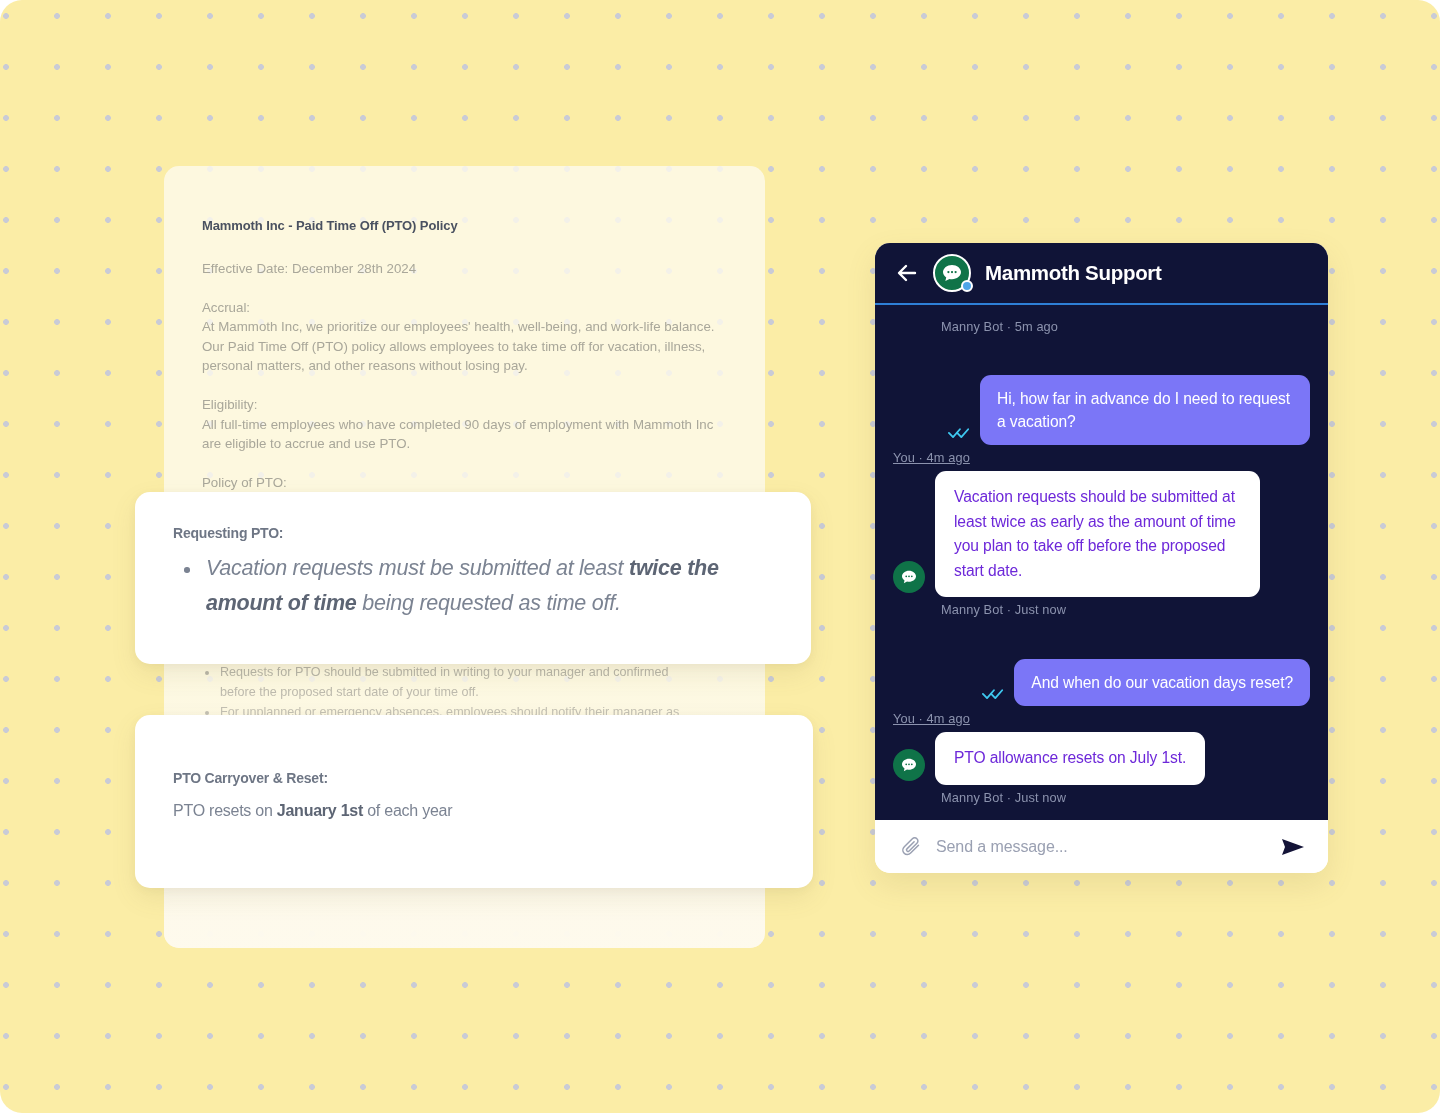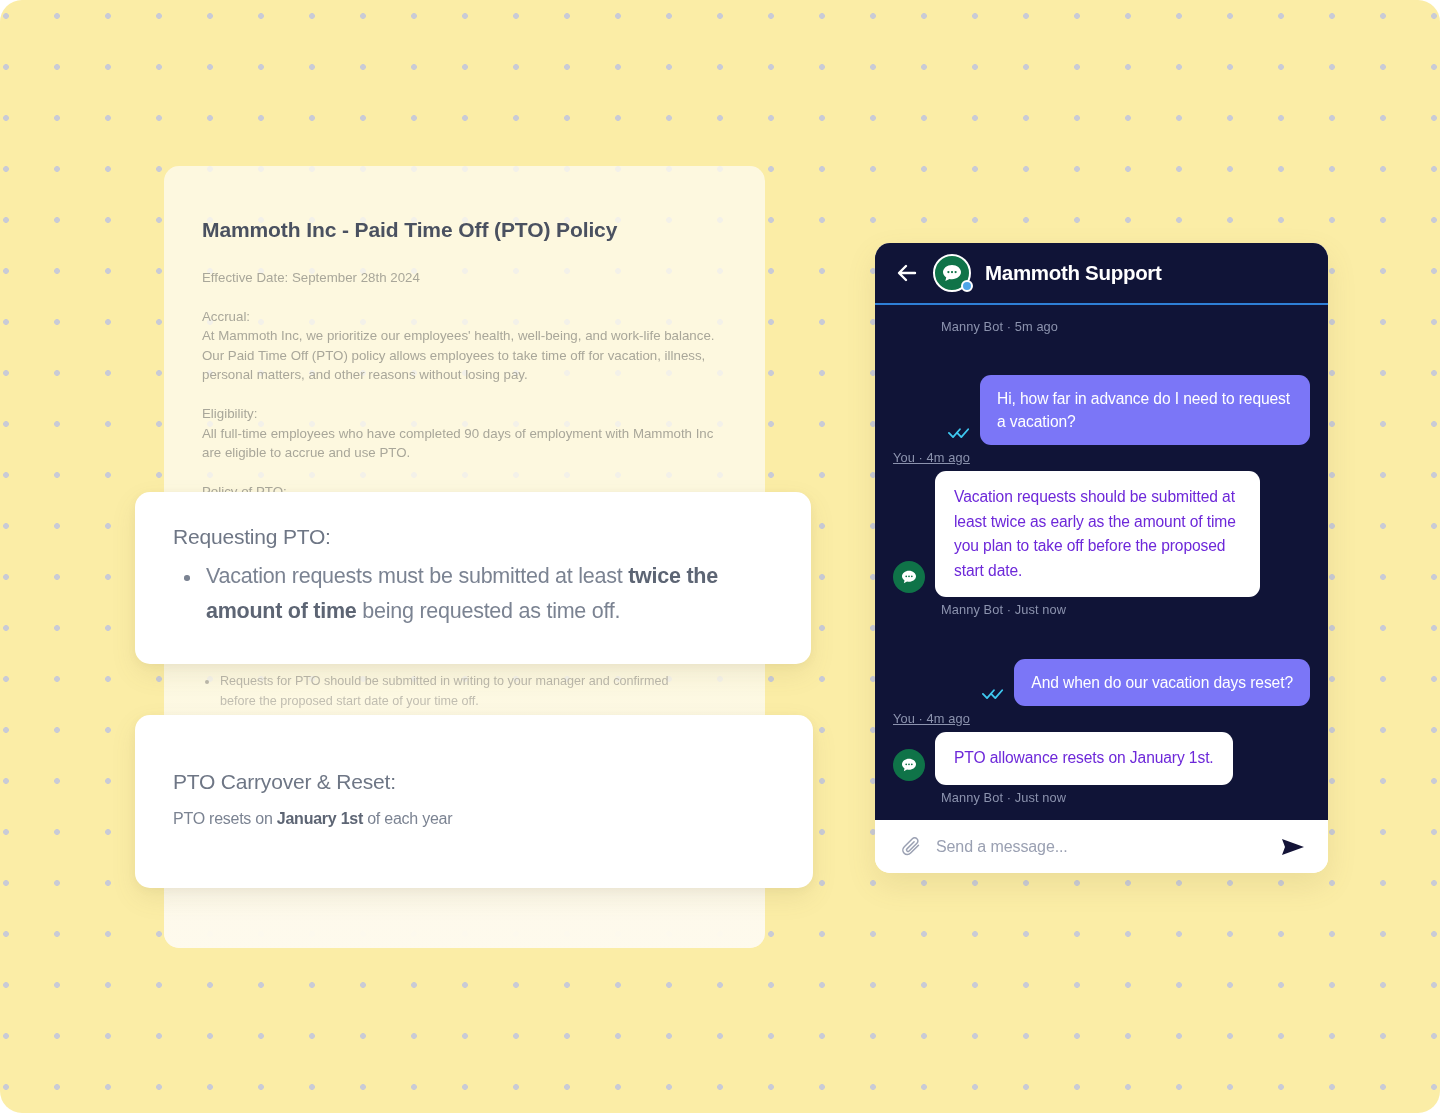--- a/index.html
+++ b/index.html
@@ -43,21 +43,21 @@
   }
   #doc-card .fade {
     position: absolute;
     left: 0; right: 0; bottom: 0;
     height: 300px;
     background: linear-gradient(to bottom, rgba(254,250,238,0) 0%, rgba(254,250,238,0.55) 45%, rgba(254,250,238,0.92) 100%);
     pointer-events: none;
   }
 
   .doc-title {
-    font-size: 21px;
+    font-size: 13px;
     font-weight: bold;
     color: #4a5160;
     letter-spacing: -0.1px;
     margin-bottom: 26px;
   }
   .doc-p {
     font-size: 13.3px;
     line-height: 19.6px;
     color: #a9a79a;
     margin-bottom: 19px;
@@ -98,33 +98,34 @@
     width: 676px; height: 172px;
     padding: 33px 40px 0 38px;
   }
   #card-carryover {
     left: 135px; top: 715px;
     width: 678px; height: 173px;
     padding: 55px 40px 0 38px;
   }
 
   .hl-heading {
-    font-size: 21px;
-    font-weight: normal;
+    font-size: 14px;
+    font-weight: bold;
     color: #6e7685;
     letter-spacing: -0.2px;
     margin-bottom: 10px;
   }
   .hl-bullet {
     position: relative;
     padding-left: 33px;
     font-size: 21.5px;
     line-height: 35px;
     color: #7b8392;
     letter-spacing: -0.25px;
+    font-style: italic;
   }
   .hl-bullet::before {
     content: "";
     position: absolute;
     left: 11px; top: 16px;
     width: 5.5px; height: 5.5px;
     border-radius: 50%;
     background: #7b8392;
   }
   .hl-bullet b, .hl-line b { color: #5d6574; font-weight: bold; }
@@ -272,21 +273,21 @@
 </head>
 <body>
 
 <div id="stage">
 
   <div id="dot-grid"></div>
 
   <div id="doc-card">
     <div class="doc-title">Mammoth Inc - Paid Time Off (PTO) Policy</div>
 
-    <div class="doc-p">Effective Date: September 28th 2024</div>
+    <div class="doc-p">Effective Date: December 28th 2024</div>
 
     <div class="doc-p tight">Accrual:</div>
     <div class="doc-p">At Mammoth Inc, we prioritize our employees' health, well-being, and work-life balance. Our Paid Time Off (PTO) policy allows employees to take time off for vacation, illness, personal matters, and other reasons without losing pay.</div>
 
     <div class="doc-p tight">Eligibility:</div>
     <div class="doc-p">All full-time employees who have completed 90 days of employment with Mammoth Inc are eligible to accrue and use PTO.</div>
 
     <div class="doc-p">Policy of PTO:</div>
 
     <div style="height:150px"></div>
@@ -373,21 +374,21 @@
       <div class="msg-group">
         <div class="row in">
           <div class="bot-avatar">
             <svg class="bub" viewBox="0 0 22 20">
               <path d="M11 1 C5.5 1 1 4.6 1 9 C1 11.4 2.4 13.6 4.6 15 L3.6 19 L8.2 16.6 C9.1 16.8 10 16.9 11 16.9 C16.5 16.9 21 13.4 21 9 C21 4.6 16.5 1 11 1 Z" fill="#ffffff"></path>
               <circle cx="7" cy="9" r="1.25" fill="#0f7348"></circle>
               <circle cx="11" cy="9" r="1.25" fill="#0f7348"></circle>
               <circle cx="15" cy="9" r="1.25" fill="#0f7348"></circle>
             </svg>
           </div>
-          <div class="bubble-in">PTO allowance resets on January 1st.</div>
+          <div class="bubble-in">PTO allowance resets on July 1st.</div>
         </div>
         <div class="meta left">Manny Bot · Just now</div>
       </div>
 
     </div>
 
     <div id="chat-input">
       <svg id="clip-icon" viewBox="0 0 24 24">
         <path d="M20 10.5 L11 19.5 C8.8 21.7 5.6 21.7 3.6 19.7 C1.6 17.7 1.6 14.5 3.8 12.3 L13 3.1 C14.5 1.6 16.8 1.6 18.2 3.1 C19.7 4.5 19.7 6.8 18.2 8.3 L9.3 17.2 C8.6 17.9 7.5 17.9 6.8 17.2 C6.1 16.5 6.1 15.4 6.8 14.7 L15 6.5" fill="none" stroke="#9aa0b2" stroke-width="1.7" stroke-linecap="round" stroke-linejoin="round"></path>
       </svg>

